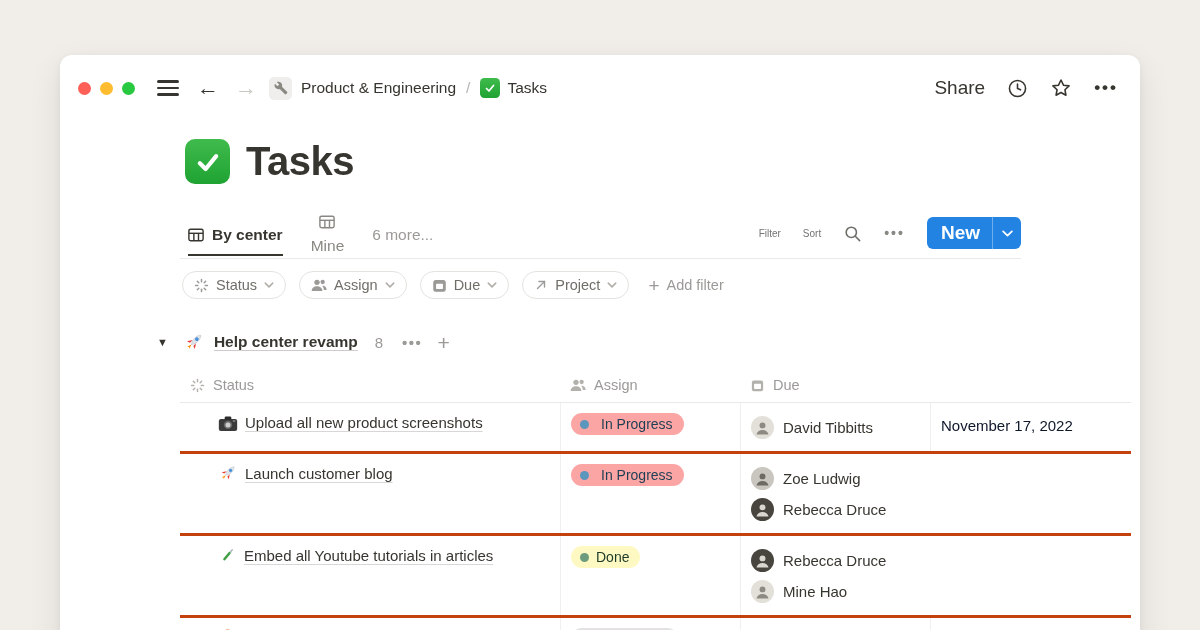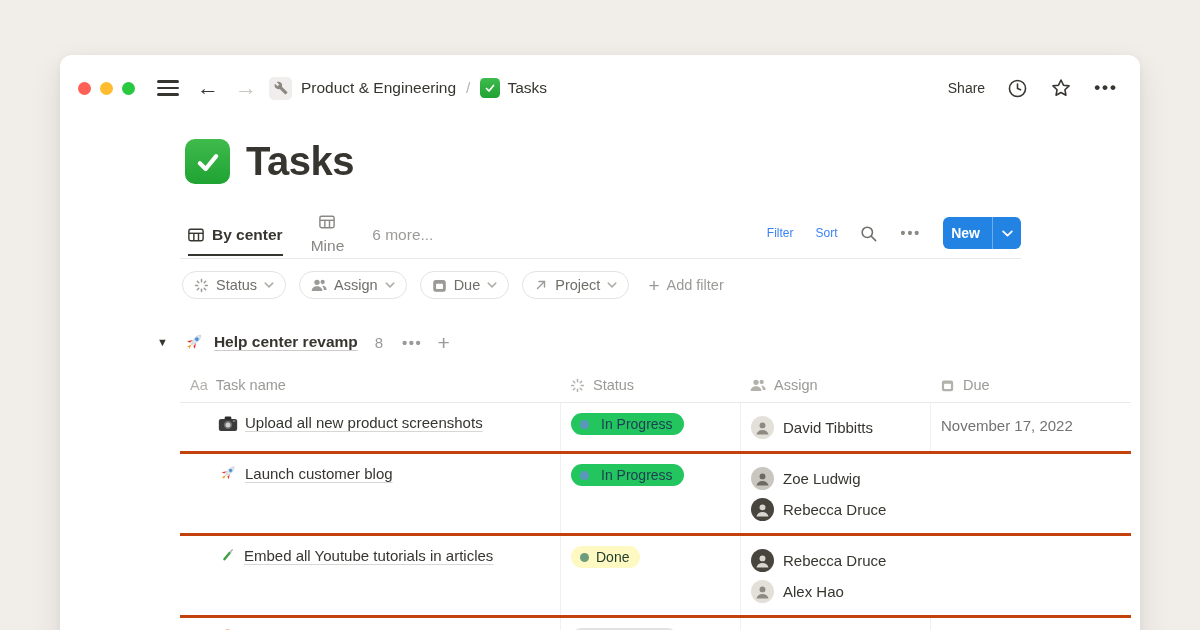--- a/index.html
+++ b/index.html
@@ -18,42 +18,42 @@
   .hamburger span { display:block; height:2.4px; background:#37352f; border-radius:2px; }
   .nav-arrow { font-size:22px; line-height:1; margin-right:16px; cursor:pointer; }
   .nav-arrow.back { color:#37352f; }
   .nav-arrow.fwd { color:#c8c6c1; margin-right:12px; }
   .crumb-icon-box { width:23px; height:23px; border-radius:5px; background:#efeeec; display:flex; align-items:center; justify-content:center; margin-right:9px; }
   .crumb { display:flex; align-items:center; gap:8px; font-size:15.5px; }
   .crumb .sep { color:#b7b5b0; padding:0 2px; }
   .crumb .page-crumb { display:flex; align-items:center; gap:7px; }
   .spacer { flex:1; }
   .topbar-right { display:flex; align-items:center; gap:22px; }
-  .share { font-size:14px; color:#37352f; cursor:pointer; }
+  .share { font-size:19px; color:#37352f; cursor:pointer; }
   .icon-btn { display:flex; align-items:center; cursor:pointer; color:#37352f; }
   .dots { color:#37352f; font-size:17px; letter-spacing:2px; font-weight:700; cursor:pointer; }
 
   
   .check-emoji { display:inline-flex; align-items:center; justify-content:center; background:linear-gradient(180deg,#3fbb4c,#1fa332); border-radius:22%; }
 
   
   .title-row { position:absolute; left:125px; top:84px; display:flex; align-items:center; gap:16px; }
   .page-title { font-size:40px; font-weight:700; letter-spacing:-0.5px; color:#37352f; }
 
   
   .tabs-row { position:absolute; left:120px; top:160px; width:841px; height:44px; border-bottom:1px solid #e9e9e7; }
   .tabs { display:flex; gap:28px; align-items:center; height:40px; padding-left:8px; }
   .tab { display:flex; align-items:center; gap:8px; font-size:15.5px; height:40px; cursor:pointer; }
   .tab.active { color:#37352f; font-weight:700; border-bottom:2.5px solid #37352f; margin-bottom:-1px; }
   .tab.inactive { color:#8a8883; font-weight:500;flex-direction:column; }
   .tab-more { color:#9b9a97; font-size:15.5px; cursor:pointer; }
   .tabs-controls { position:absolute; right:0; top:2px; display:flex; align-items:center; gap:22px; }
-  .tool-label { font-size:12px; color:#3b82f6; cursor:pointer; }
+  .tool-label { font-size:10px; color:#737373; cursor:pointer; }
   .new-btn { display:flex; align-items:center; height:32px; border-radius:6px; overflow:hidden; cursor:pointer; color:#fff; }
-  .new-btn .label { padding:0 12px 0 8px; font-size:14px; font-weight:700; display:flex; align-items:center; height:100%; }
+  .new-btn .label { padding:0 12px 0 14px; font-size:19px; font-weight:700; display:flex; align-items:center; height:100%; }
   .new-btn .split { width:1px; height:100%; background:rgba(255,255,255,0.35); }
   .new-btn .chev { width:28px; height:100%; display:flex; align-items:center; justify-content:center; }
 
   
   .chips-row { position:absolute; left:122px; top:216px; display:flex; align-items:center; gap:13px; }
   .chip { display:flex; align-items:center; gap:7px; border:1px solid #e5e3df; border-radius:999px; padding:5px 11px; font-size:14.5px; color:#6f6e69; cursor:pointer; background:#fff; }
   .chip .chev-sm { color:#b9b7b2; }
   .add-filter { display:flex; align-items:center; gap:7px; color:#9b9a97; font-size:14.5px; margin-left:6px; cursor:pointer; }
   .add-filter .plus { font-size:19px; font-weight:400; line-height:1; }
 
@@ -73,30 +73,30 @@
   .th { display:flex; align-items:center; gap:8px; color:#9b9a97; font-size:14.5px; padding:9px 10px; }
   .th .aa { font-size:14.5px; color:#b3b1ac; }
   .t-row { border-bottom:3px solid #c2410c; }
   .td { padding:9px 10px 8px; font-size:15px; }
   .td + .td { border-left:1px solid #f0f0ee; }
   .td.task { padding-left:38px; line-height:1.45; }
   .task-icon { display:inline-block; vertical-align:-4px; margin-right:7px; }
   .task-title { font-weight:500; color:#37352f; text-decoration:underline; text-decoration-color:rgba(55,53,47,0.2); text-underline-offset:3px; text-decoration-thickness:1px; cursor:pointer; }
   .badge { display:inline-flex; align-items:center; gap:7px; border-radius:999px; padding:3px 11px 3px 9px; font-size:14px; margin-top:1px; white-space:nowrap; }
   .badge .dot { width:9px; height:9px; border-radius:50%; }
-  .badge.blue { background:#22c55e; color:#1d3e53;gap:12px; } .badge.blue .dot { background:#5b97bd; }
+  .badge.blue { background:#fca5a5; color:#1d3e53;gap:12px; } .badge.blue .dot { background:#5b97bd; }
   .badge.green { background:#fef9c3; color:#1e3a2a; } .badge.green .dot { background:#6c9b7d; }
   .badge.gray { background:#e3e2e0; color:#39352f; } .badge.gray .dot { background:#91918e; }
   .assignee { display:flex; align-items:center; gap:9px; height:31px; }
   .avatar { width:23px; height:23px; border-radius:50%; display:flex; align-items:center; justify-content:center; overflow:hidden; flex:none; }
   .avatar.light { background:#e3e0da; color:#8d8a82; }
   .avatar.dark { background:#48453f; color:#d9d6d0; }
   .avatar.mid { background:#c9c6c0; color:#6d6a63; }
   .assignee-name { font-size:15px; color:#37352f; }
-  .due-val { padding-top:2px; line-height:1.55; color:#737373; white-space:nowrap; }
+  .due-val { padding-top:2px; line-height:1.55; color:#0f172a; white-space:nowrap; }
 </style>
 </head>
 <body>
 
 <div class="window">
 
   <div class="topbar">
     <div class="traffic">
       <span class="light red"></span>
       <span class="light yellow"></span>
@@ -267,24 +267,20 @@
     </span>
     <span class="group-title">Help center revamp</span>
     <span class="group-count">8</span>
     <span class="group-dots">•••</span>
     <span class="group-plus">+</span>
   </div>
 
   <div class="table">
     <div class="t-head">
       <div class="th">
-        <span class="aa">Aa</span>
-        <span>Task name</span>
-      </div>
-      <div class="th">
         <svg width="15" height="15" viewBox="0 0 24 24" stroke="#b3b1ac" stroke-width="2.4" stroke-linecap="round" fill="none">
             <line x1="12" y1="2.5" x2="12" y2="6"></line>
             <line x1="18.7" y1="5.3" x2="16.3" y2="7.7"></line>
             <line x1="21.5" y1="12" x2="18" y2="12"></line>
             <line x1="18.7" y1="18.7" x2="16.3" y2="16.3"></line>
             <line x1="12" y1="21.5" x2="12" y2="18"></line>
             <line x1="5.3" y1="18.7" x2="7.7" y2="16.3"></line>
             <line x1="2.5" y1="12" x2="6" y2="12"></line>
             <line x1="5.3" y1="5.3" x2="7.7" y2="7.7"></line>
           </svg>
@@ -406,21 +402,21 @@
             </span>
           <span class="assignee-name">Rebecca Druce</span>
         </div>
         <div class="assignee">
           <span class="avatar light">
               <svg width="17" height="17" viewBox="0 0 24 24" fill="currentColor">
                 <circle cx="12" cy="9" r="4.2"></circle>
                 <path d="M3.5 22c.6-4.4 4.2-6.6 8.5-6.6s7.9 2.2 8.5 6.6z"></path>
               </svg>
             </span>
-          <span class="assignee-name">Alex Hao</span>
+          <span class="assignee-name">Mine Hao</span>
         </div>
       </div>
     </div>
 
     <div class="t-row">
       <div class="td task">
         <span class="task-icon">
           <svg width="19" height="19" viewBox="0 0 24 24">
               <circle cx="12" cy="11" r="9" fill="#e8590c"></circle>
               <path d="M4 8 C9 11 15 11 20 8 M3.5 13 C9 16 15 16 20.5 13 M7 3.8 C9.5 9 9.5 14 7 18.2 M17 3.8 C14.5 9 14.5 14 17 18.2" stroke="#b63f05" stroke-width="1.3" fill="none"></path>

